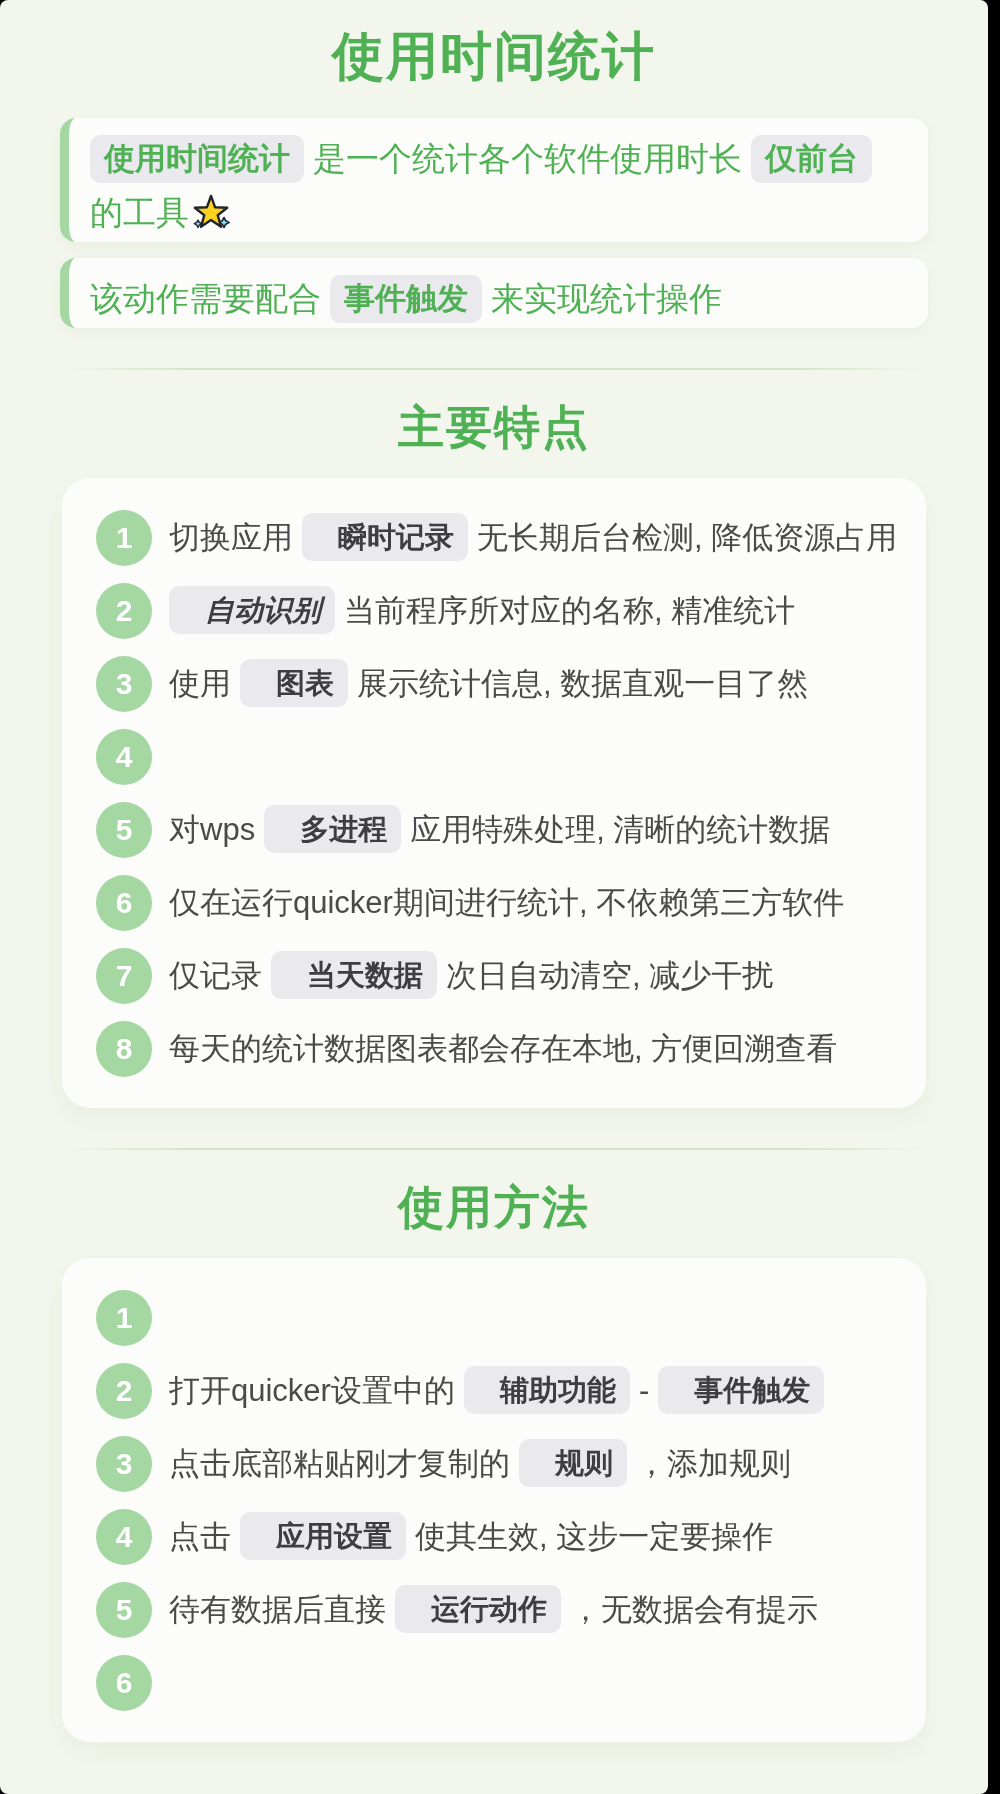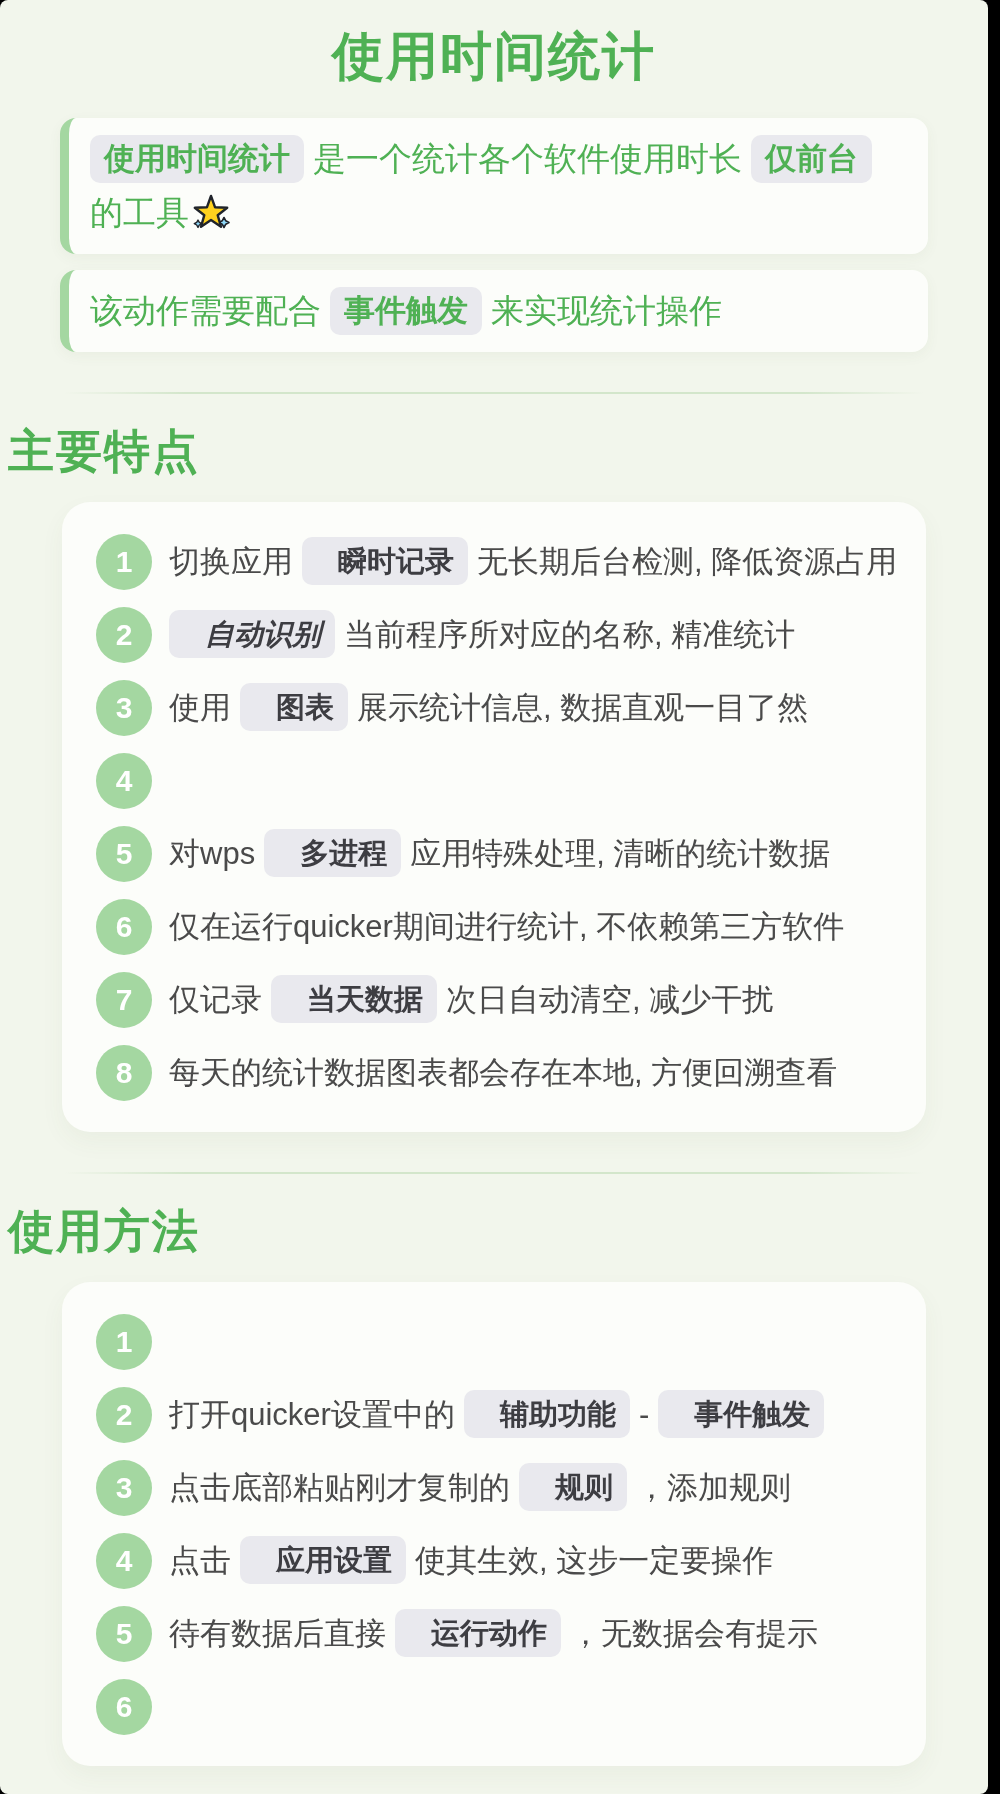--- a/index.html
+++ b/index.html
@@ -34,21 +34,21 @@
     line-height:60px;
     font-weight:800;
     color:var(--accent);
     letter-spacing:2px;
   }
   .callouts{margin:32px 60px 0;}
   .callout{
     background:var(--card-bg);
     border-left:9px solid var(--accent-light);
     border-radius:16px;
-    padding:14px 26px 14px 21px;
+    padding:14px 26px 2px 21px;
     color:var(--accent);
     font-size:33px;
     line-height:54px;
     box-shadow:0 4px 14px rgba(70,100,60,0.05);
   }
   .callout + .callout{margin-top:16px;}
   .tag{
     display:inline-block;
     background:var(--tag-bg);
     border-radius:10px;
@@ -60,21 +60,22 @@
   }
   .callout .tag{color:var(--accent);font-size:31px;}
   .callout .tag:first-child{margin-left:0;}
   .divider{
     height:2px;
     margin:40px 64px 0;
     border-radius:1px;
     background:linear-gradient(90deg, rgba(211,230,203,0), var(--divider) 14%, var(--divider) 86%, rgba(211,230,203,0));
   }
   h2.section-title{
-    margin:30px 8px 0;
+    margin:30px 0 0;
+    text-align:center;
     font-size:46px;
     line-height:54px;
     font-weight:800;
     color:var(--accent);
     letter-spacing:2px;
   }
   .card{
     background:var(--card-bg);
     margin:24px 62px 0;
     border-radius:28px;

